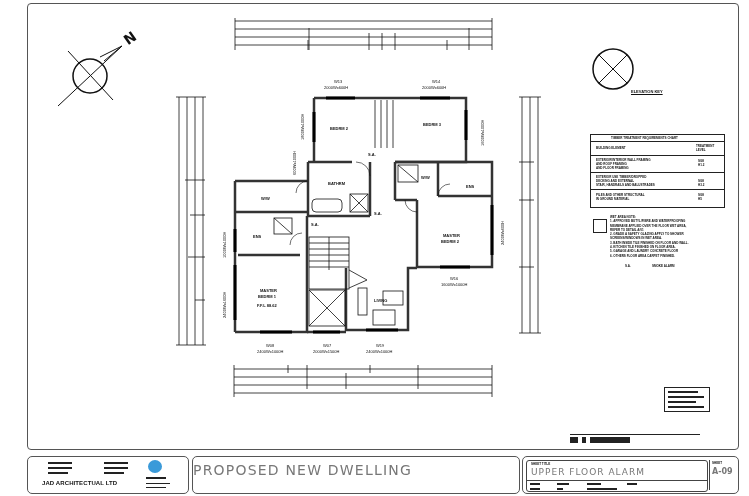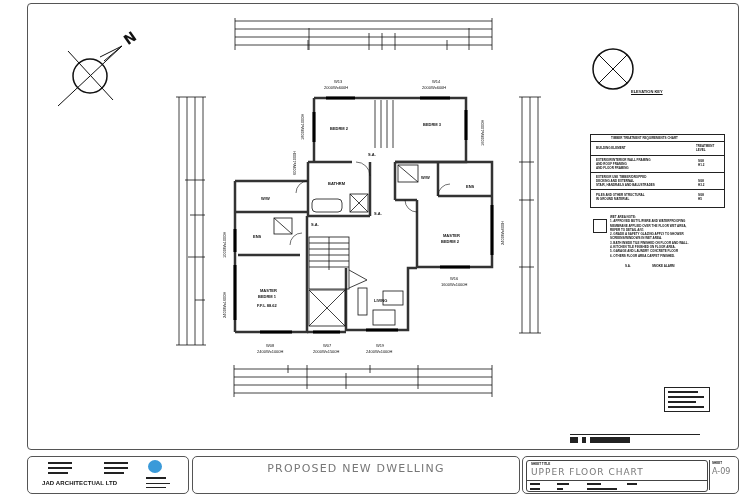--- a/index.html
+++ b/index.html
@@ -6,28 +6,28 @@
   body{width:749px;height:496px;position:relative;overflow:hidden;font-family:"Liberation Sans",sans-serif;color:#111;}
   .frame{position:absolute;left:27px;top:3px;width:712px;height:447px;border:1.5px solid #555;border-radius:4px;box-sizing:border-box;}
   svg{position:absolute;left:0;top:0;}
   .tb{position:absolute;border:1.5px solid #555;border-radius:5px;box-sizing:border-box;background:#fff;}
   .tb-firm{left:27px;top:456px;width:162px;height:38px;}
   .tb-proj{left:192px;top:456px;width:328px;height:38px;}
   .tb-sheet{left:522px;top:456px;width:217px;height:38px;}
   .firm-name{position:absolute;left:14px;top:23px;font-size:6px;font-weight:bold;letter-spacing:0.1px;}
   .blk{position:absolute;height:2px;background:#222;}
   .logo{position:absolute;left:120px;top:3px;width:14px;height:13px;border-radius:50%;background:#3a9ad9;}
-  .proj-l1,.proj-l2{position:absolute;left:0;width:100%;text-align:center;font-family:"DejaVu Sans",sans-serif;font-size:11px;color:#777;letter-spacing:1.2px;}
+  .proj-l1,.proj-l2{position:absolute;left:0;width:100%;text-align:left;font-family:"DejaVu Sans",sans-serif;font-size:14px;color:#777;letter-spacing:1.2px;}
   .proj-l1{top:5px;}
   .proj-l2{top:21px;}
   .sheet-inner{position:absolute;left:3px;top:3px;width:180px;height:30px;border:1px solid #444;border-radius:3px;}
   .sheet-title-label{position:absolute;left:4px;top:1px;font-size:3px;font-weight:bold;}
   .sheet-title{position:absolute;left:4px;top:6px;font-family:"DejaVu Sans",sans-serif;font-size:9px;color:#777;letter-spacing:1px;}
   .sheet-no-box{position:absolute;left:186px;top:3px;width:26px;height:30px;border-left:1px solid #444;}
-  .sheet-no{position:absolute;left:2px;top:7px;font-family:"DejaVu Sans",sans-serif;font-size:8px;color:#777;}
+  .sheet-no{position:absolute;left:2px;top:7px;font-family:"DejaVu Sans",sans-serif;font-size:8px;color:#777;font-weight:bold;}
   .lbl{position:absolute;font-size:4px;color:#111;white-space:nowrap;}
   .lbl.b{font-weight:bold;}
   .rot{transform:rotate(-90deg);transform-origin:left top;}
   .chart{position:absolute;left:590px;top:134px;width:133px;height:72px;border:1px solid #222;}
   .chart .row{position:absolute;left:0;width:100%;border-top:1px solid #222;}
   .chart .txt{position:absolute;font-size:3px;font-weight:bold;}
   .notes{position:absolute;left:593px;top:215px;width:130px;}
   .notes .line{font-size:3px;font-weight:bold;line-height:4.3px;white-space:nowrap;}
 </style>
 </head>
@@ -297,21 +297,21 @@
   <div class="firm-name">JAD ARCHITECTUAL LTD</div>
 </div>
 
 <div class="tb tb-proj">
   <div class="proj-l1">PROPOSED NEW DWELLING</div>
 </div>
 
 <div class="tb tb-sheet">
   <div class="sheet-inner">
     <div class="sheet-title-label">SHEET TITLE</div>
-    <div class="sheet-title">UPPER FLOOR CHART</div>
+    <div class="sheet-title">UPPER FLOOR ALARM</div>
     <div class="blk" style="left:0;top:19px;width:180px;height:1px;background:#444;"></div>
     <div class="blk" style="left:3px;top:22px;width:10px;"></div>
     <div class="blk" style="left:30px;top:22px;width:12px;"></div>
     <div class="blk" style="left:60px;top:22px;width:14px;"></div>
     <div class="blk" style="left:100px;top:22px;width:10px;"></div>
     <div class="blk" style="left:3px;top:27px;width:10px;"></div>
     <div class="blk" style="left:30px;top:27px;width:6px;"></div>
     <div class="blk" style="left:60px;top:27px;width:30px;"></div>
   </div>
   <div class="sheet-no-box">

